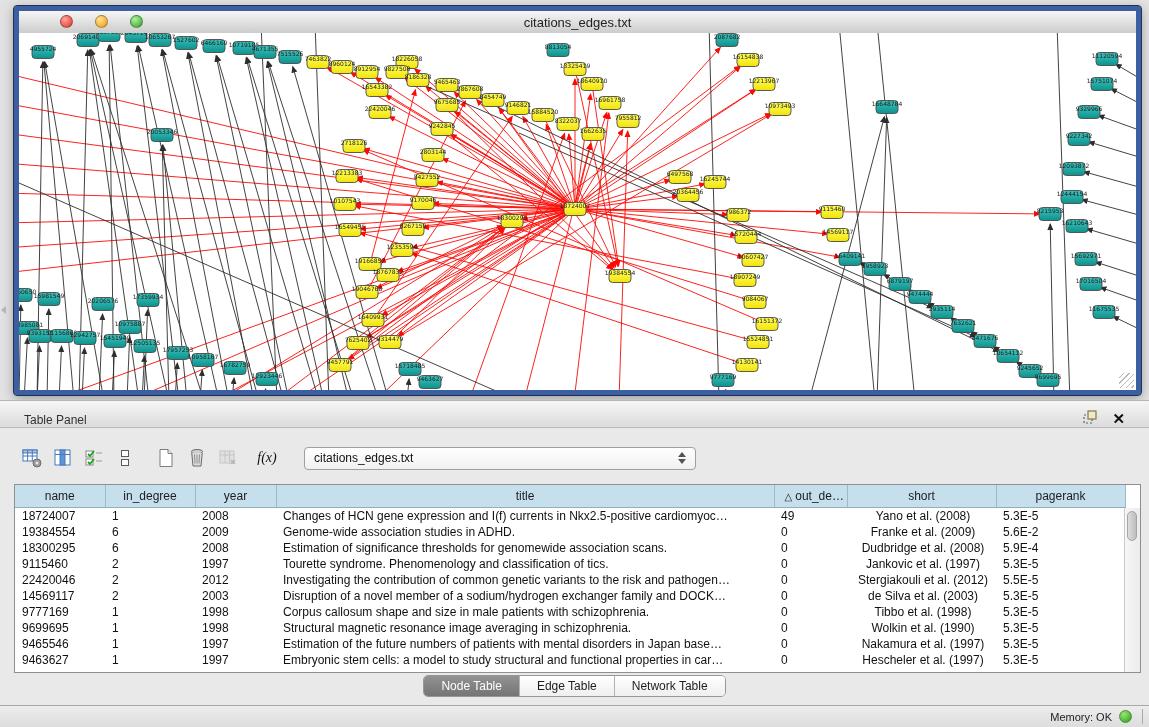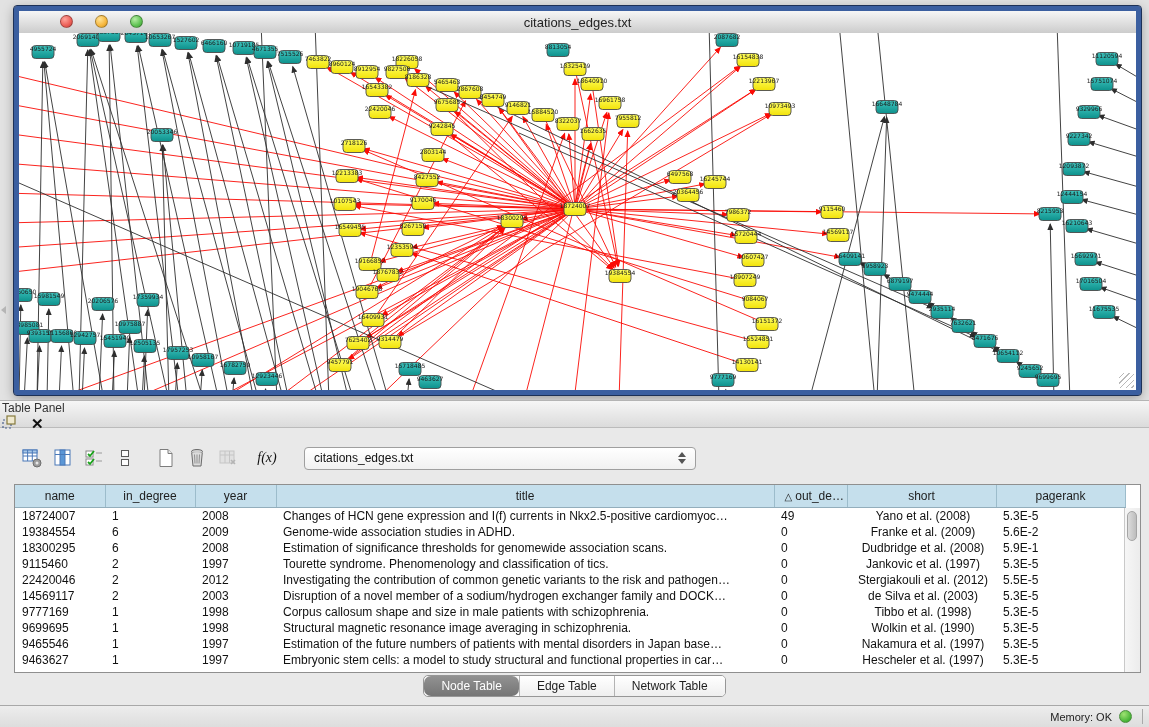--- a/index.html
+++ b/index.html
@@ -22,21 +22,21 @@
   .edge{stroke-width:0.9;fill:none;}
   .e-red{stroke:#fb0b06;}
   .e-black{stroke:#2e2e2e;}
   .nlabel{font-family:"DejaVu Sans",sans-serif;font-size:6px;fill:#1c1c1c;text-anchor:middle;}
   .grip{position:absolute;right:2px;bottom:2px;width:15px;height:15px;
     background:repeating-linear-gradient(135deg,transparent 0 3px,#b9b9b9 3px 4px);}
 
   
   .table-panel{position:absolute;top:400px;left:0;width:1149px;height:305px;background:#e9e9e9;border-top:1px solid #b4b4b4;}
   .panel-titlebar{height:26px;background:linear-gradient(#f6f6f6,#dbdbdb);border-bottom:1px solid #bbb;
-    display:flex;align-items:flex-start;padding:0 2px;font-size:12px;color:#333;flex-direction:column;}
+    display:flex;align-items:flex-end;padding:0 24px;font-size:12px;color:#333;}
   .panel-title{flex:1;}
   .pt-icons{display:flex;align-items:center;gap:14px;}
   .close-x{font-size:15px;font-weight:bold;color:#111;line-height:1;}
 
   .toolbar{position:absolute;left:20px;top:44px;display:flex;align-items:center;}
   .tbtn{width:24px;height:26px;display:flex;align-items:center;justify-content:center;margin-right:7px;}
   .tbtn.dim{opacity:.45;}
   .fx{font-family:"Liberation Serif",serif;font-style:italic;font-size:14px;color:#111;}
   .combo{margin-left:18px;width:392px;height:23px;background:linear-gradient(#ffffff,#f1f1f1);
     border:1px solid #9f9f9f;border-radius:4px;display:flex;align-items:center;padding:0 9px;
@@ -56,21 +56,21 @@
   td.c-short{text-align:center;}
   .sorttri{font-size:10px;margin-right:3px;}
   .vscroll{position:absolute;right:0;top:23px;bottom:0;width:15px;background:linear-gradient(90deg,#f6f6f6,#ececec);
     border-left:1px solid #c9c9c9;}
   .vthumb{position:absolute;left:2px;top:3px;width:10px;height:30px;border-radius:6px;
     background:linear-gradient(90deg,#dcdcdc,#bdbdbd);border:1px solid #a5a5a5;box-sizing:border-box;}
 
   .tabsbar{position:absolute;left:0;right:0;bottom:9px;display:flex;justify-content:center;}
   .seg{display:flex;border:1px solid #979797;border-radius:5px;overflow:hidden;background:#fdfdfd;height:20px;}
   .seg .tab{padding:0 17px;font-size:12px;line-height:20px;color:#1d1d1d;border-left:1px solid #b3b3b3;background:linear-gradient(#fff,#efefef);}
-  .seg .tab:first-child{border-left:none;border-radius:7px;}
+  .seg .tab:first-child{border-left:none;}
   .seg .tab.active{background:linear-gradient(#929292,#757575);color:#fff;}
 
   .statusbar{position:absolute;bottom:0;left:0;width:1149px;height:22px;background:linear-gradient(#ededed,#dddddd);
     border-top:1px solid #a8a8a8;display:flex;align-items:center;justify-content:flex-end;
     font-size:11px;color:#222;box-sizing:border-box;padding-right:6px;gap:7px;}
   .memdot{width:13px;height:13px;border-radius:50%;border:1px solid #4d8f3f;box-sizing:border-box;
     background:radial-gradient(circle at 35% 30%,#9fe273,#46b436 70%,#2f8f24);}
   .statusdiv{width:1px;height:15px;background:#a9a9a9;margin-left:3px;}
   .collapse-arrow{position:absolute;left:1px;top:306px;width:0;height:0;
     border-top:4px solid transparent;border-bottom:4px solid transparent;border-right:5px solid #b5b5b5;}
@@ -837,21 +837,21 @@
             <td class="c-short">Franke et al. (2009)</td>
             <td>5.6E-2</td>
           </tr>
           <tr>
             <td>18300295</td>
             <td>6</td>
             <td>2008</td>
             <td>Estimation of significance thresholds for genomewide association scans.</td>
             <td>0</td>
             <td class="c-short">Dudbridge et al. (2008)</td>
-            <td>5.9E-1</td>
+            <td>5.9E-4</td>
           </tr>
           <tr>
             <td>9115460</td>
             <td>2</td>
             <td>1997</td>
             <td>Tourette syndrome. Phenomenology and classification of tics.</td>
             <td>0</td>
             <td class="c-short">Jankovic et al. (1997)</td>
             <td>5.3E-5</td>
           </tr>

